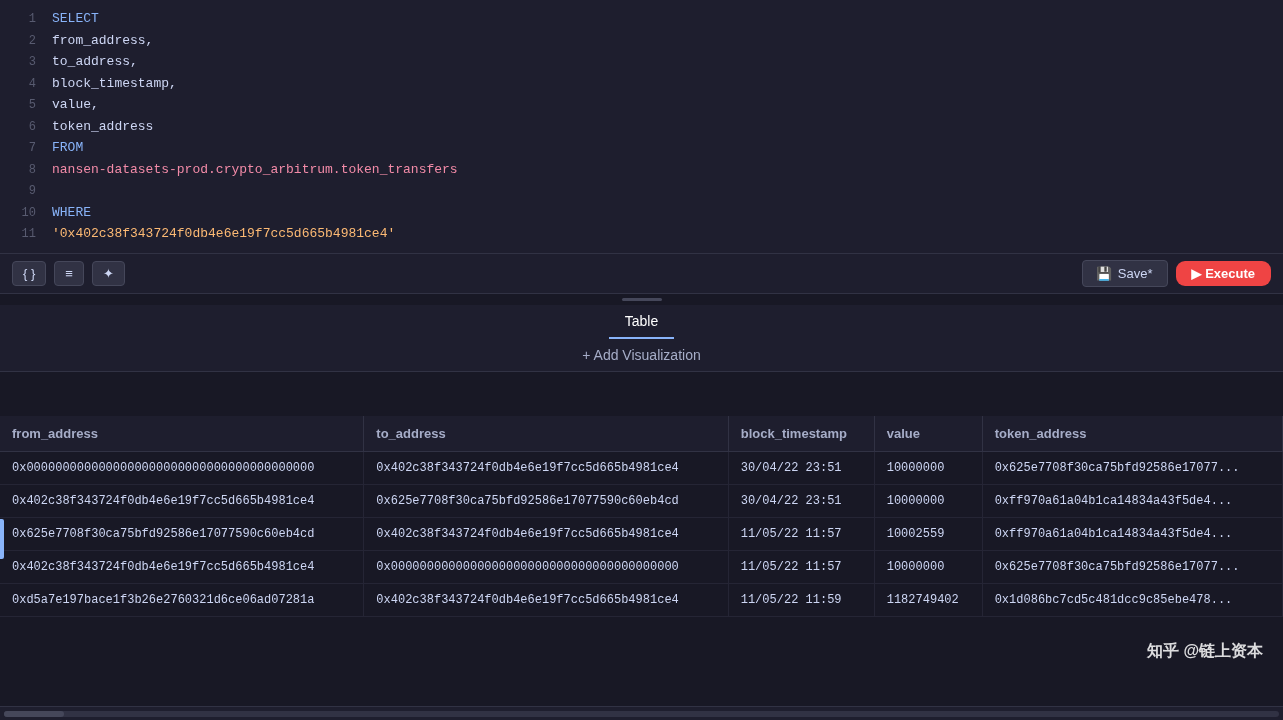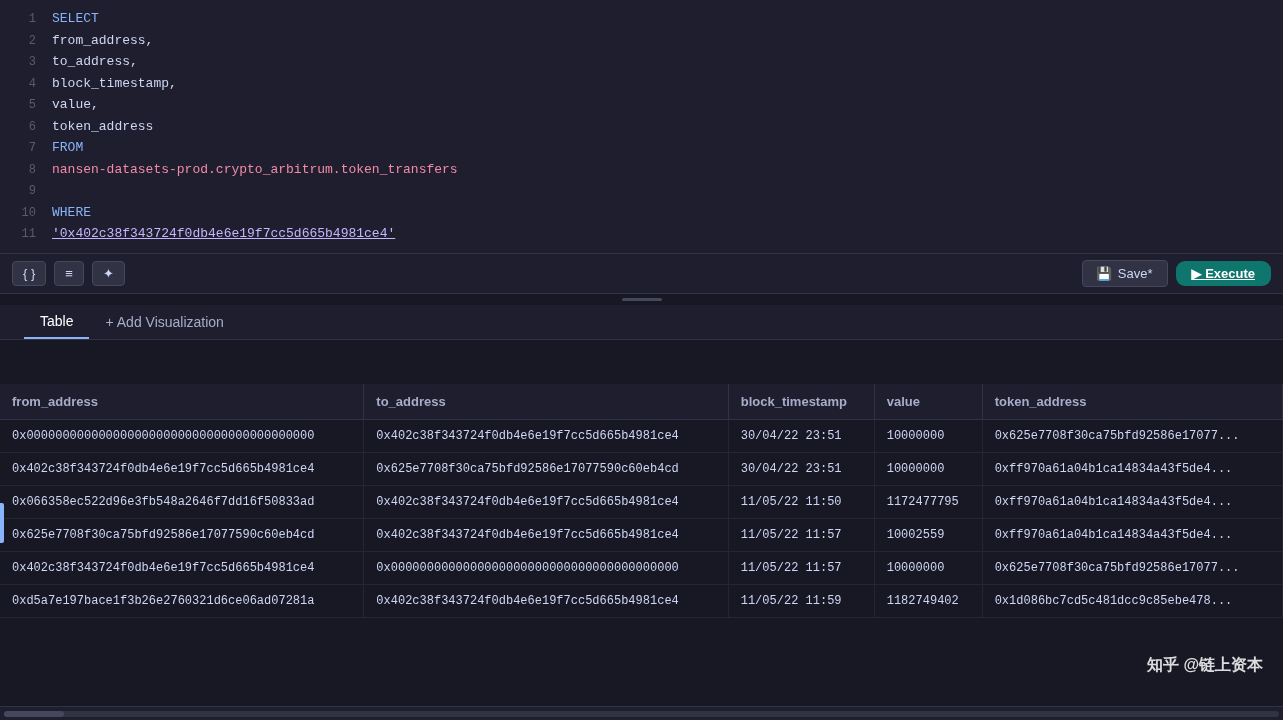--- a/index.html
+++ b/index.html
@@ -40,21 +40,21 @@
       color: #585b70;
       min-width: 28px;
       text-align: right;
       margin-right: 16px;
       font-size: 12px;
       user-select: none;
     }
 
     .code-keyword { color: #89b4fa; }
     .code-identifier { color: #cdd6f4; }
-    .code-string { color: #c4b5fd; text-decoration: underline; }
+    .code-string { color: #fdba74; }
     .code-table { color: #f38ba8; }
 
     
     .toolbar {
       background: #1e1e2e;
       border-bottom: 1px solid #313244;
       display: flex;
       align-items: center;
       padding: 6px 12px;
       gap: 8px;
@@ -79,32 +79,31 @@
       padding: 5px 14px;
       border-radius: 4px;
       cursor: pointer;
       font-size: 13px;
       display: flex;
       align-items: center;
       gap: 5px;
     }
 
     .btn-execute {
-      background: #0f766e;
+      background: #ef4444;
       border: none;
       color: #ffffff;
       padding: 5px 16px;
       border-radius: 9px;
       cursor: pointer;
       font-size: 13px;
       display: flex;
       align-items: center;
       gap: 5px;
       font-weight: bold;
-      text-decoration: underline;
     }
 
     
     .drag-handle {
       display: flex;
       justify-content: center;
       padding: 4px;
       background: #181825;
       cursor: row-resize;
     }
@@ -122,22 +121,23 @@
       flex: 1;
       display: flex;
       flex-direction: column;
     }
 
     
     .tabs-bar {
       display: flex;
       align-items: center;
       border-bottom: 1px solid #313244;
-      padding: 0 24px;
+      padding: 0 12px;
       background: #1e1e2e;
+      flex-direction: column;
     }
 
     .tab {
       padding: 8px 16px;
       cursor: pointer;
       color: #a6adc8;
       border-bottom: 2px solid transparent;
       font-family: Arial, sans-serif;
       font-size: 14px;
     }
@@ -214,21 +214,21 @@
       background: #181825;
     }
     .table-container::-webkit-scrollbar-thumb {
       background: #45475a;
       border-radius: 4px;
     }
 
     
     .watermark {
       position: absolute;
-      bottom: 30px;
+      bottom: 44px;
       right: 20px;
       color: rgba(255,255,255,0.85);
       font-size: 16px;
       font-family: Arial, sans-serif;
       font-weight: bold;
       pointer-events: none;
       margin-top: 8px;
     }
 
     
@@ -373,27 +373,20 @@
               <td>0x625e7708f30ca75bfd92586e17077...</td>
             </tr>
             <tr>
               <td>0x402c38f343724f0db4e6e19f7cc5d665b4981ce4</td>
               <td>0x625e7708f30ca75bfd92586e17077590c60eb4cd</td>
               <td>30/04/22  23:51</td>
               <td>10000000</td>
               <td>0xff970a61a04b1ca14834a43f5de4...</td>
             </tr>
             <tr>
-              <td>0x066358ec522d96e3fb548a2646f7dd16f50833ad</td>
-              <td>0x402c38f343724f0db4e6e19f7cc5d665b4981ce4</td>
-              <td>11/05/22  11:50</td>
-              <td>1172477795</td>
-              <td>0xff970a61a04b1ca14834a43f5de4...</td>
-            </tr>
-            <tr>
               <td>0x625e7708f30ca75bfd92586e17077590c60eb4cd</td>
               <td>0x402c38f343724f0db4e6e19f7cc5d665b4981ce4</td>
               <td>11/05/22  11:57</td>
               <td>10002559</td>
               <td>0xff970a61a04b1ca14834a43f5de4...</td>
             </tr>
             <tr>
               <td>0x402c38f343724f0db4e6e19f7cc5d665b4981ce4</td>
               <td>0x0000000000000000000000000000000000000000</td>
               <td>11/05/22  11:57</td>

